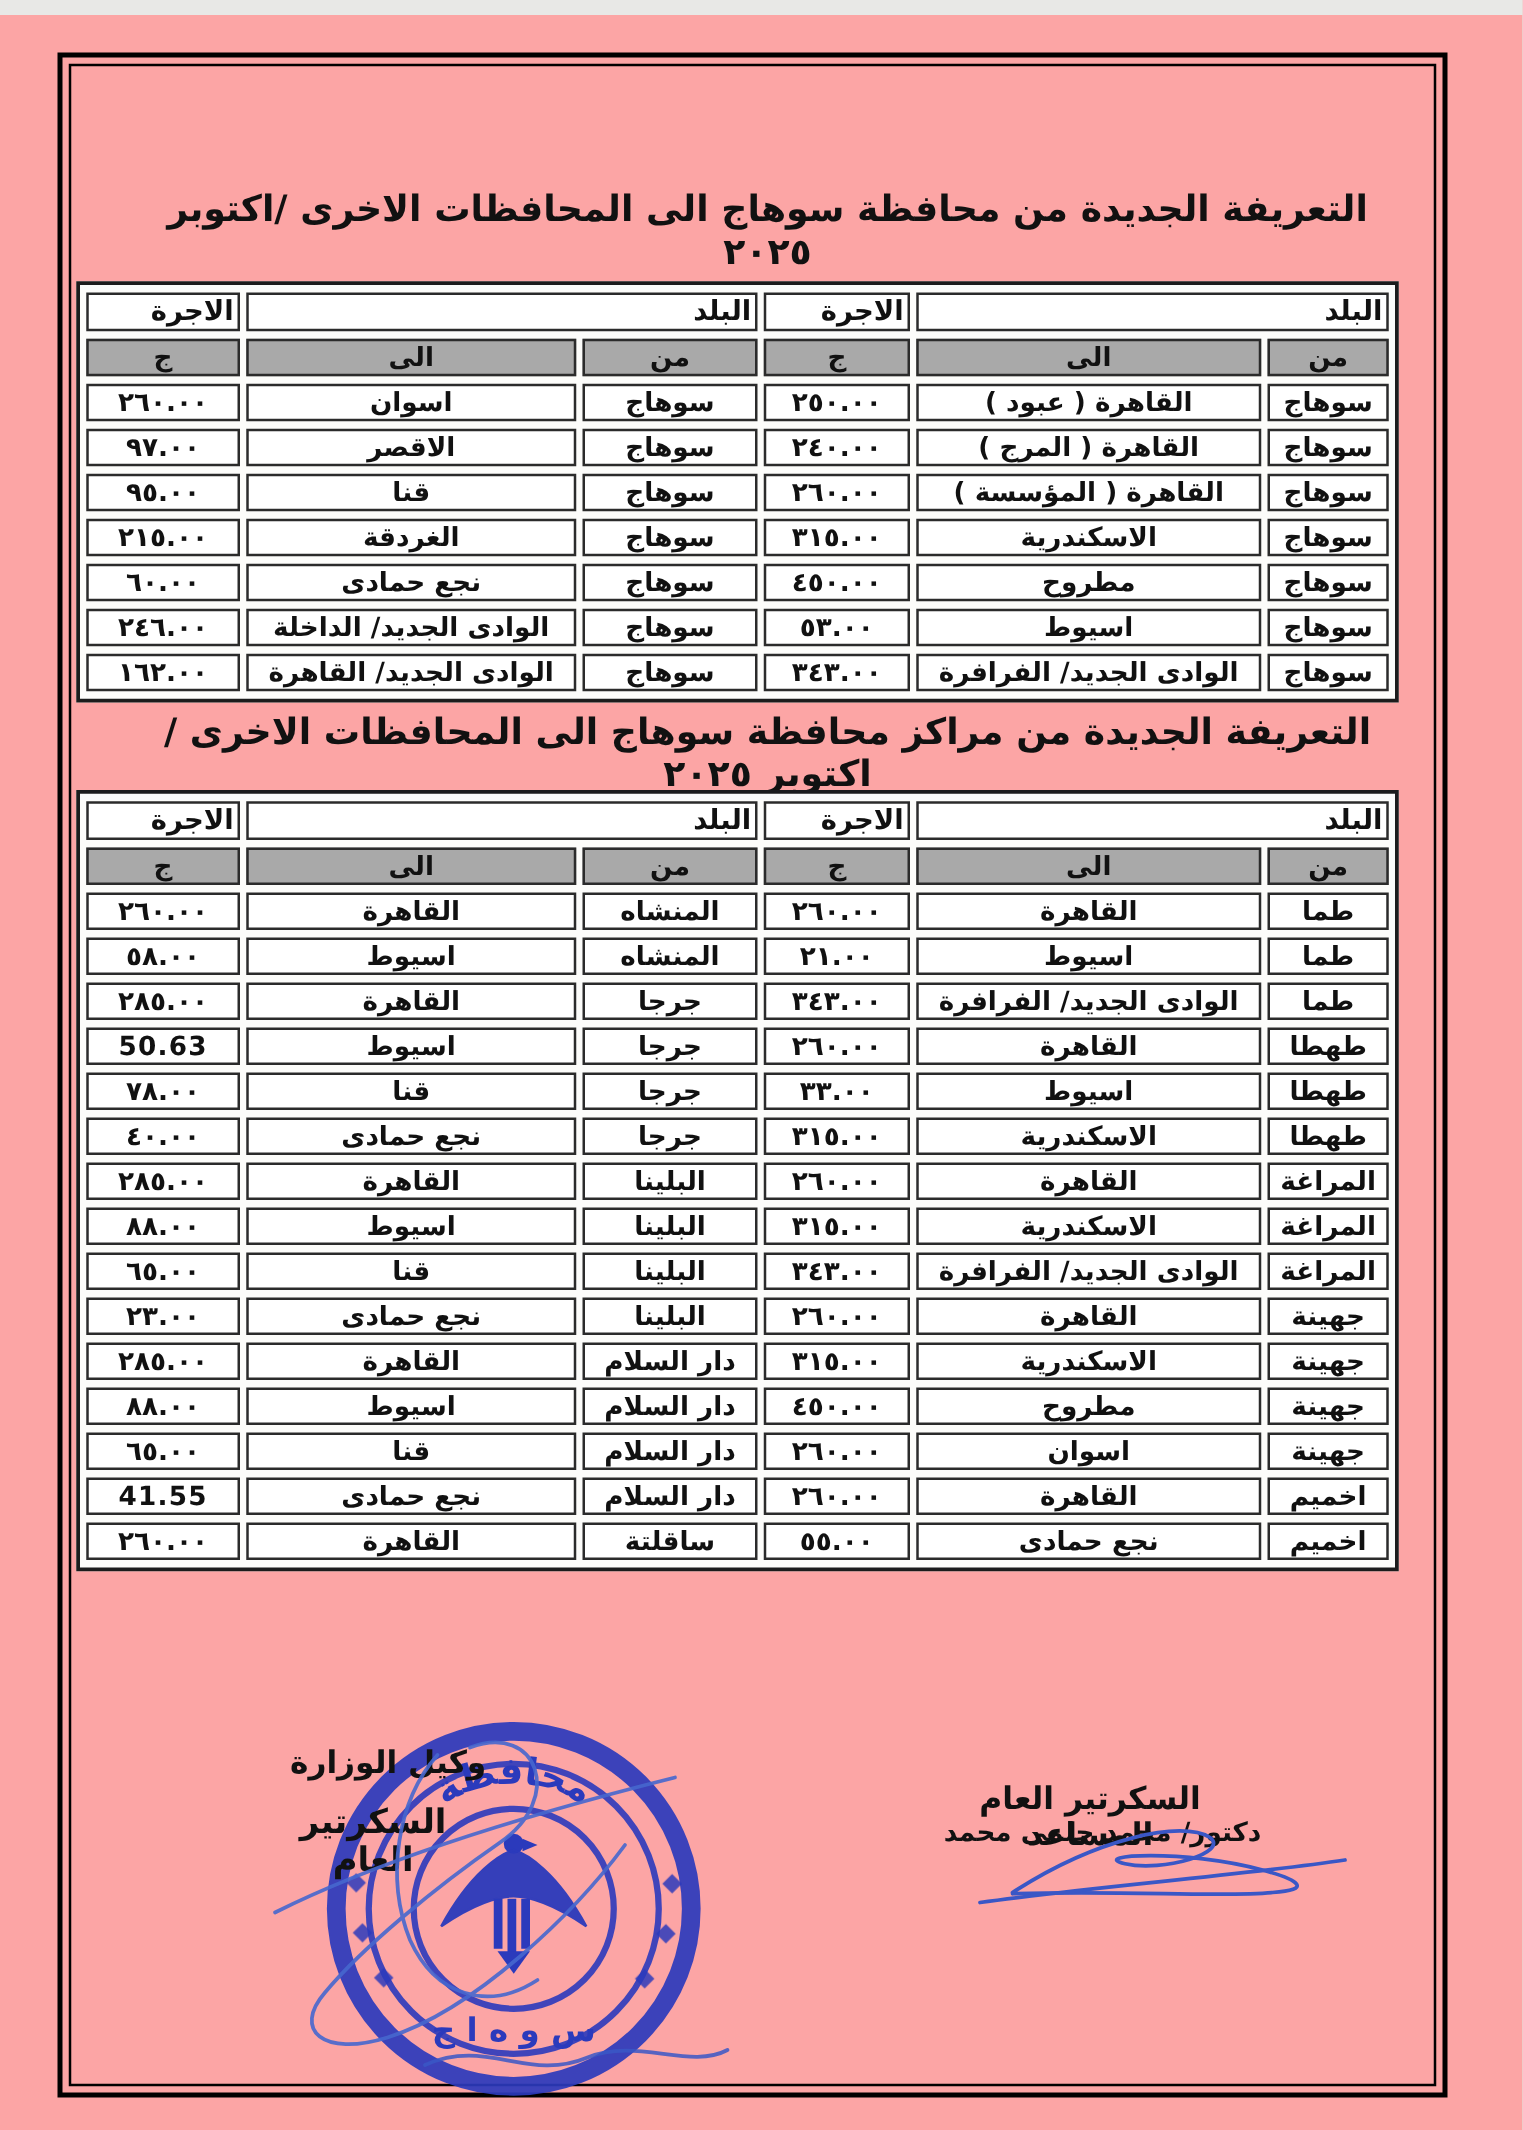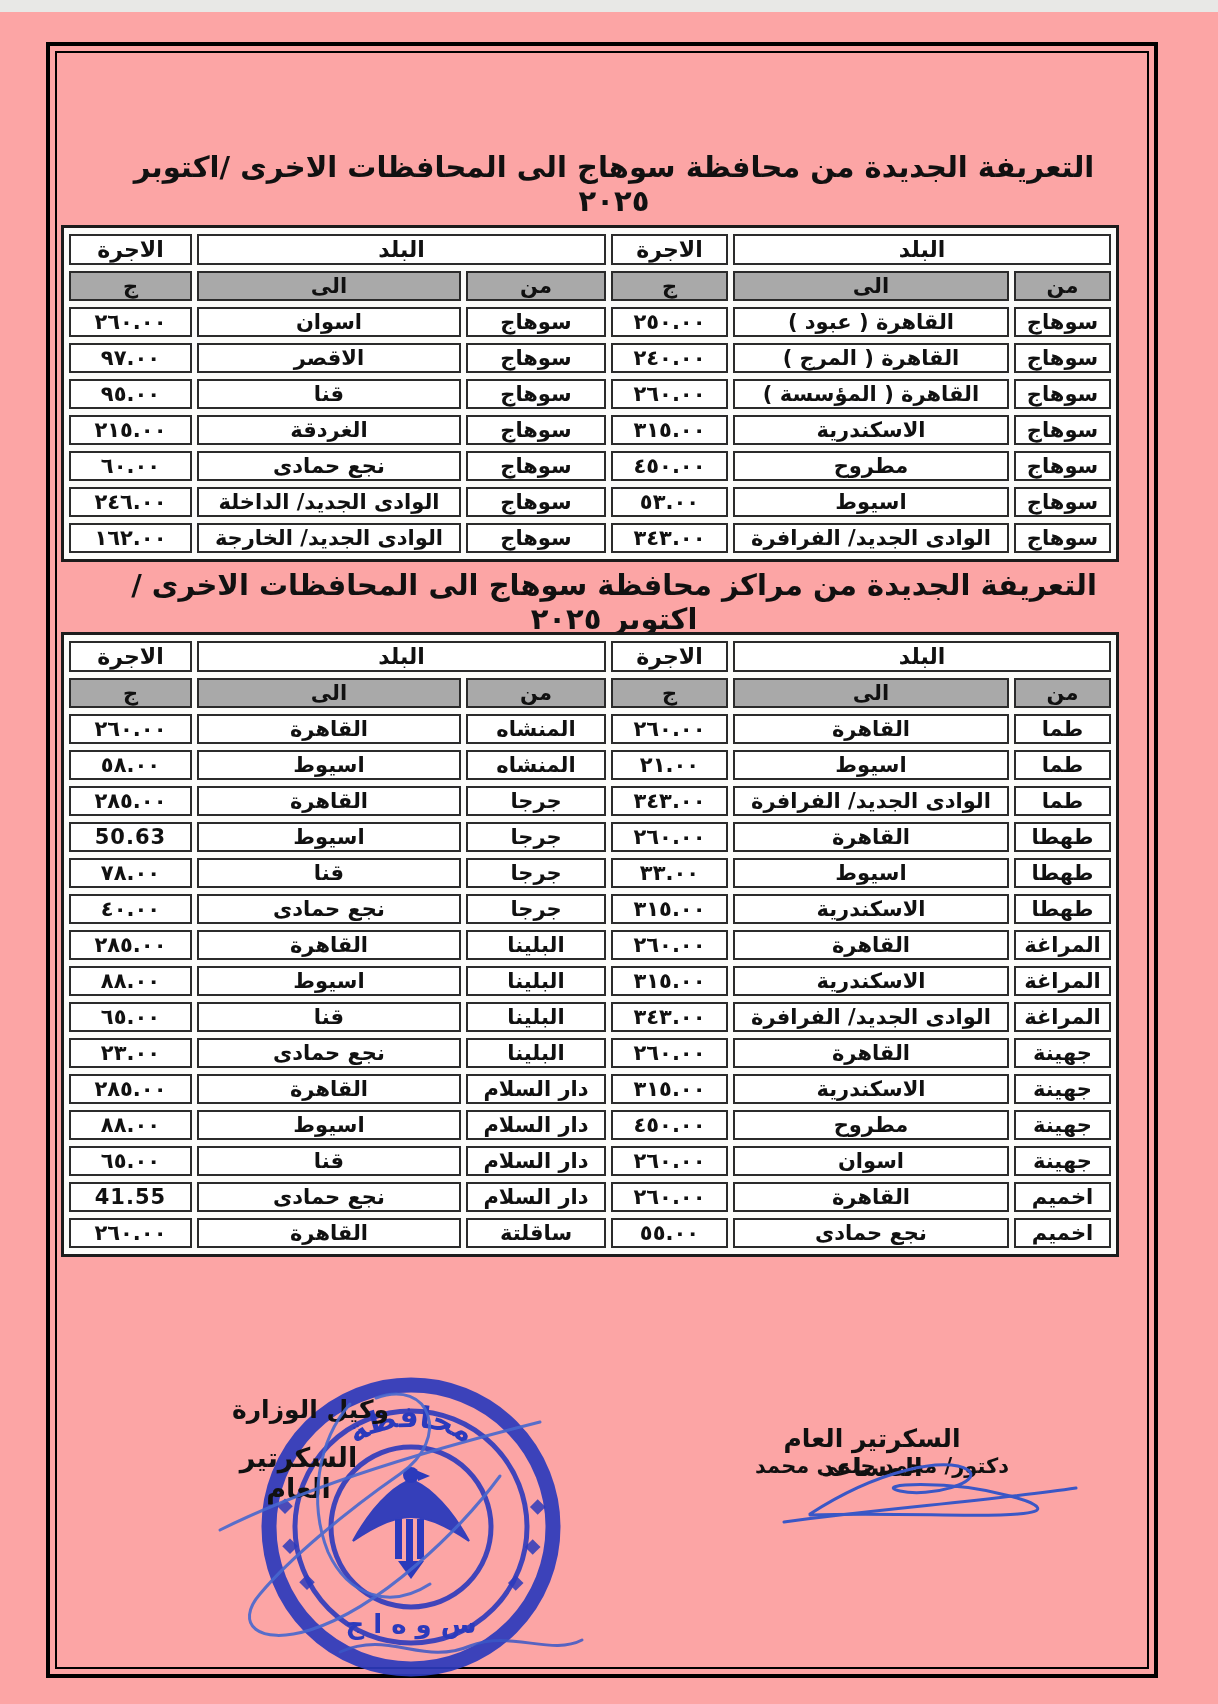--- a/index.html
+++ b/index.html
@@ -22,21 +22,21 @@
     border-collapse:separate;border-spacing:5px 6px;
     border:3px solid #1c1c1c;background:#fcfcfa;table-layout:fixed;
   }
   .tb1{top:213px;}
   .tb2{top:620px;}
   .fare-table th,.fare-table td{
     border:2px solid #2b2b2b;text-align:center;vertical-align:middle;
     font-weight:bold;font-size:21px;padding:1px 3px;height:24px;
     overflow:hidden;white-space:nowrap;background:#fff;
   }
-  .fare-table .hdr1 th{font-size:22px;}
+  .fare-table .hdr1 th{font-size:22px;text-align:right;}
   .fare-table .hdr2 th{background:#a9a9a9;}
   col.c-from-a{width:97px;}  col.c-to-a{width:276px;} col.c-fare-a{width:117px;}
   col.c-from-b{width:140px;} col.c-to-b{width:264px;} col.c-fare-b{width:123px;}
   .num{letter-spacing:1px;}
   .sig-text{position:absolute;font-weight:bold;text-align:center;}
   .sig-right-title{top:1412px;left:752px;width:240px;font-size:25px;}
   .sig-right-name{top:1442px;left:738px;width:288px;font-size:21px;}
   .sig-left-1{top:1383px;left:218px;width:185px;font-size:25px;}
   .sig-left-2{top:1430px;left:206px;width:185px;font-size:27px;}
   .sig-left-name{top:1492px;left:130px;width:360px;font-size:24px;}
@@ -136,21 +136,21 @@
           <td>سوهاج</td>
           <td>الوادى الجديد/ الداخلة</td>
           <td class="num">٢٤٦.٠٠</td>
         </tr>
 
         <tr>
           <td>سوهاج</td>
           <td>الوادى الجديد/ الفرافرة</td>
           <td class="num">٣٤٣.٠٠</td>
           <td>سوهاج</td>
-          <td>الوادى الجديد/ الخارجة</td>
+          <td>الوادى الجديد/ القاهرة</td>
           <td class="num">١٦٢.٠٠</td>
         </tr>
       </tbody>
   </table>
 
   <div class="doc-title t2">التعريفة الجديدة من مراكز محافظة سوهاج الى المحافظات الاخرى /اكتوبر ٢٠٢٥</div>
 
   <table class="fare-table tb2">
     <colgroup>
       <col class="c-from-a">

